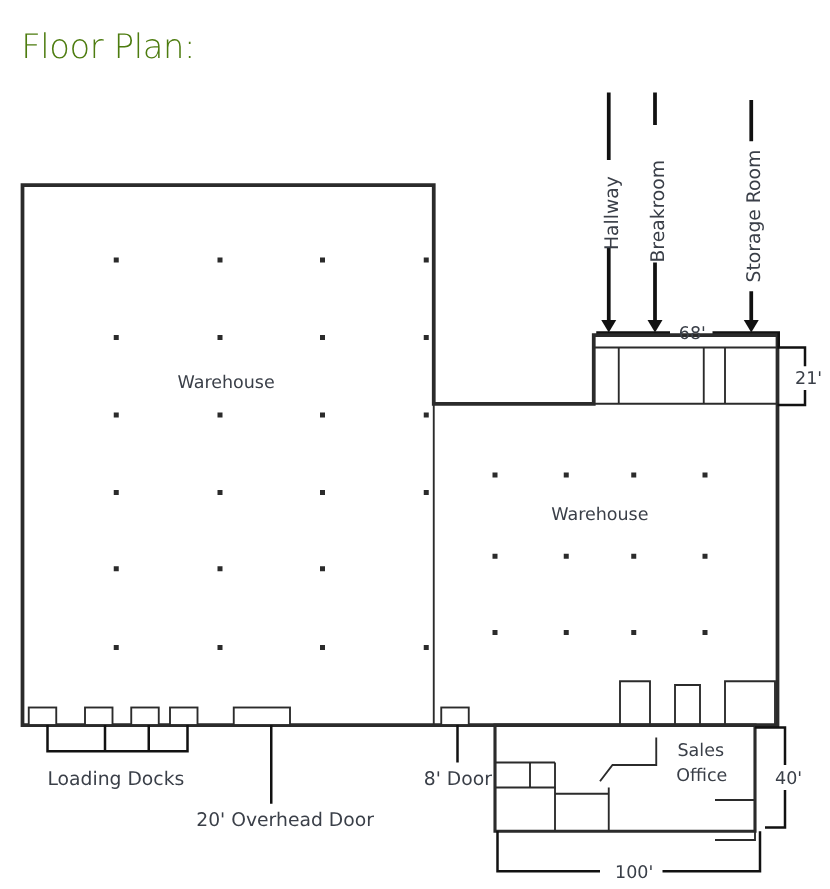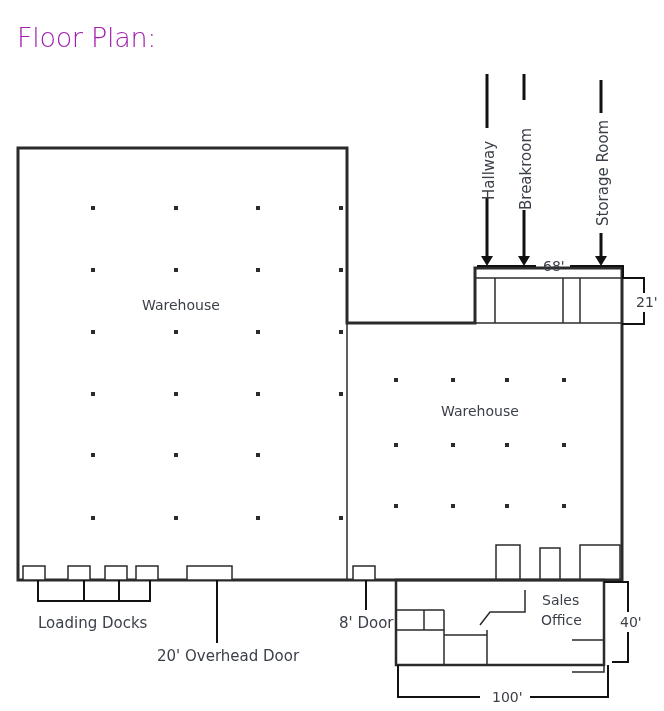--- a/index.html
+++ b/index.html
@@ -1,17 +1,17 @@
 <!DOCTYPE html>
 <html><head>
 <meta charset="utf-8">
 <style>
   html,body{margin:0;padding:0;background:#ffffff;}
   body{width:664px;height:711px;position:relative;overflow:hidden;font-family:"DejaVu Sans","Liberation Sans",sans-serif;}
-  .title{position:absolute;left:17px;top:22px;font-size:27px;color:#a21caf;font-weight:300;letter-spacing:-0.3px;}
+  .title{position:absolute;left:17px;top:22px;font-size:27px;color:#4d7c0f;font-weight:300;letter-spacing:-0.3px;}
   svg{position:absolute;left:0;top:0;}
   .lbl{font-family:"DejaVu Sans","Liberation Sans",sans-serif;fill:#3a3f48;}
 </style>
 </head>
 <body>
 
 <div class="title">Floor Plan:</div>
 
 <svg width="664" height="711" viewBox="0 0 664 711">
   <g fill="none" stroke="#2b2b2b" stroke-width="3">

